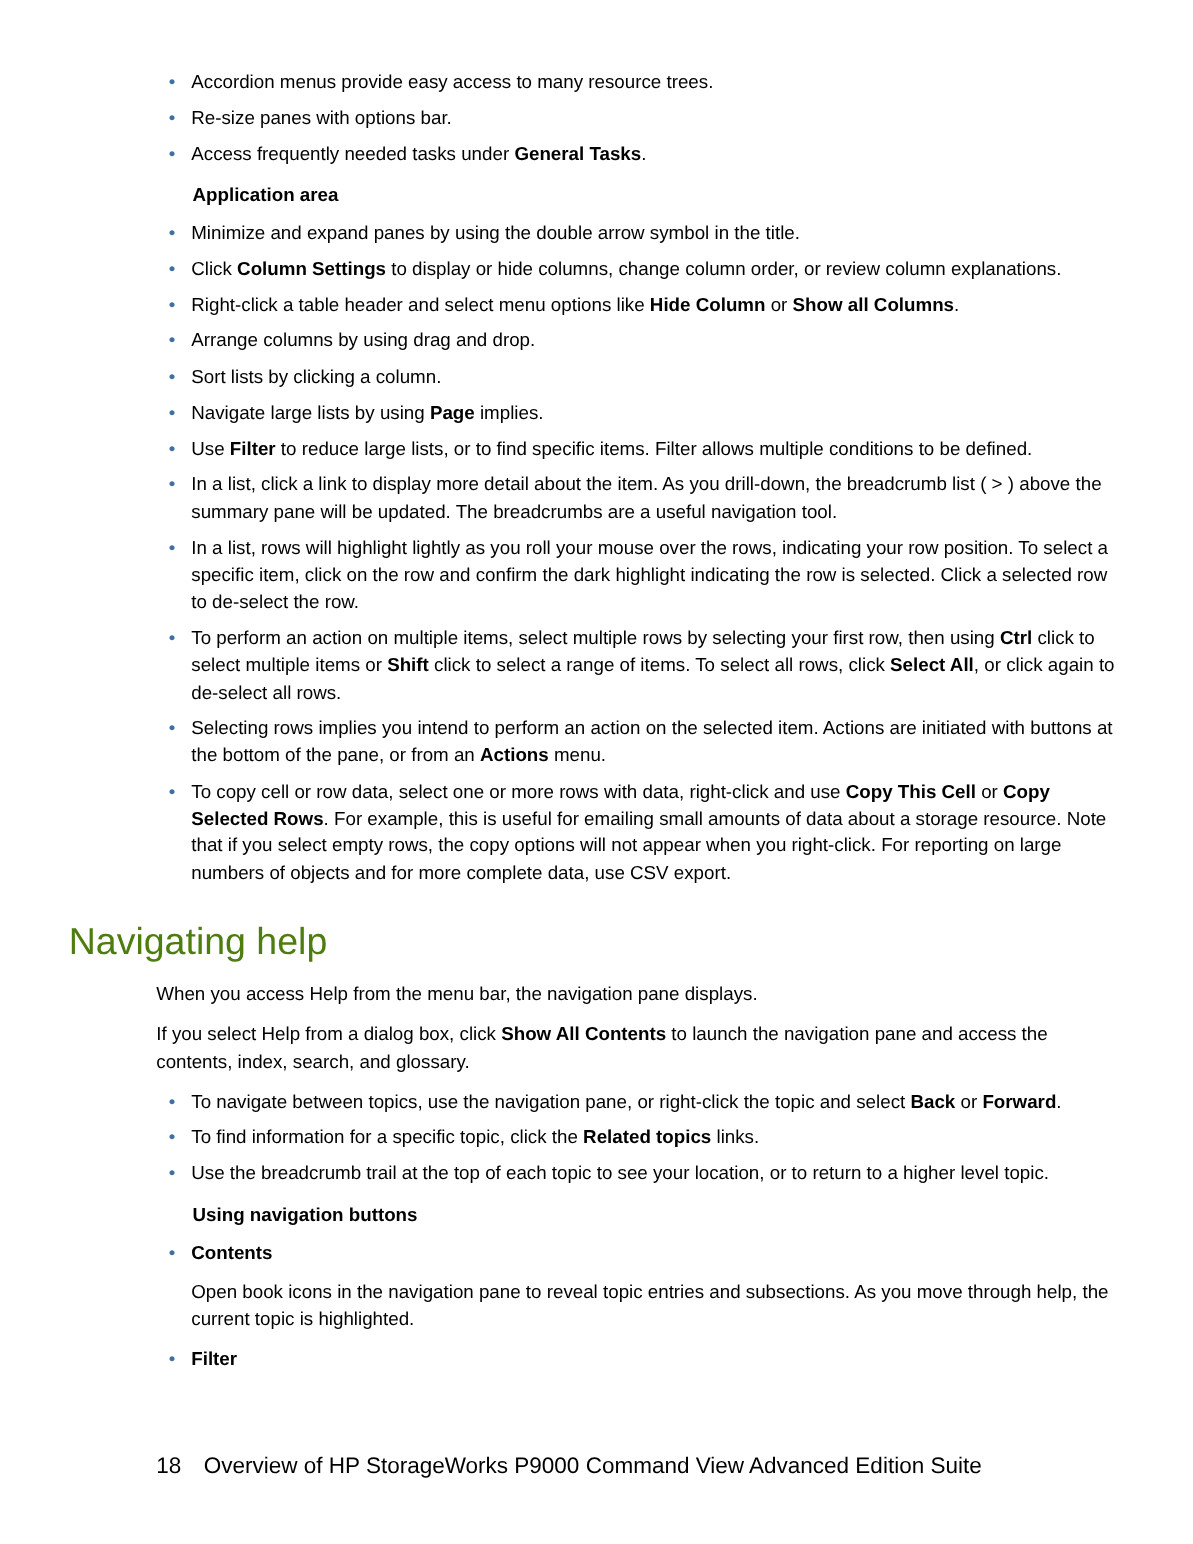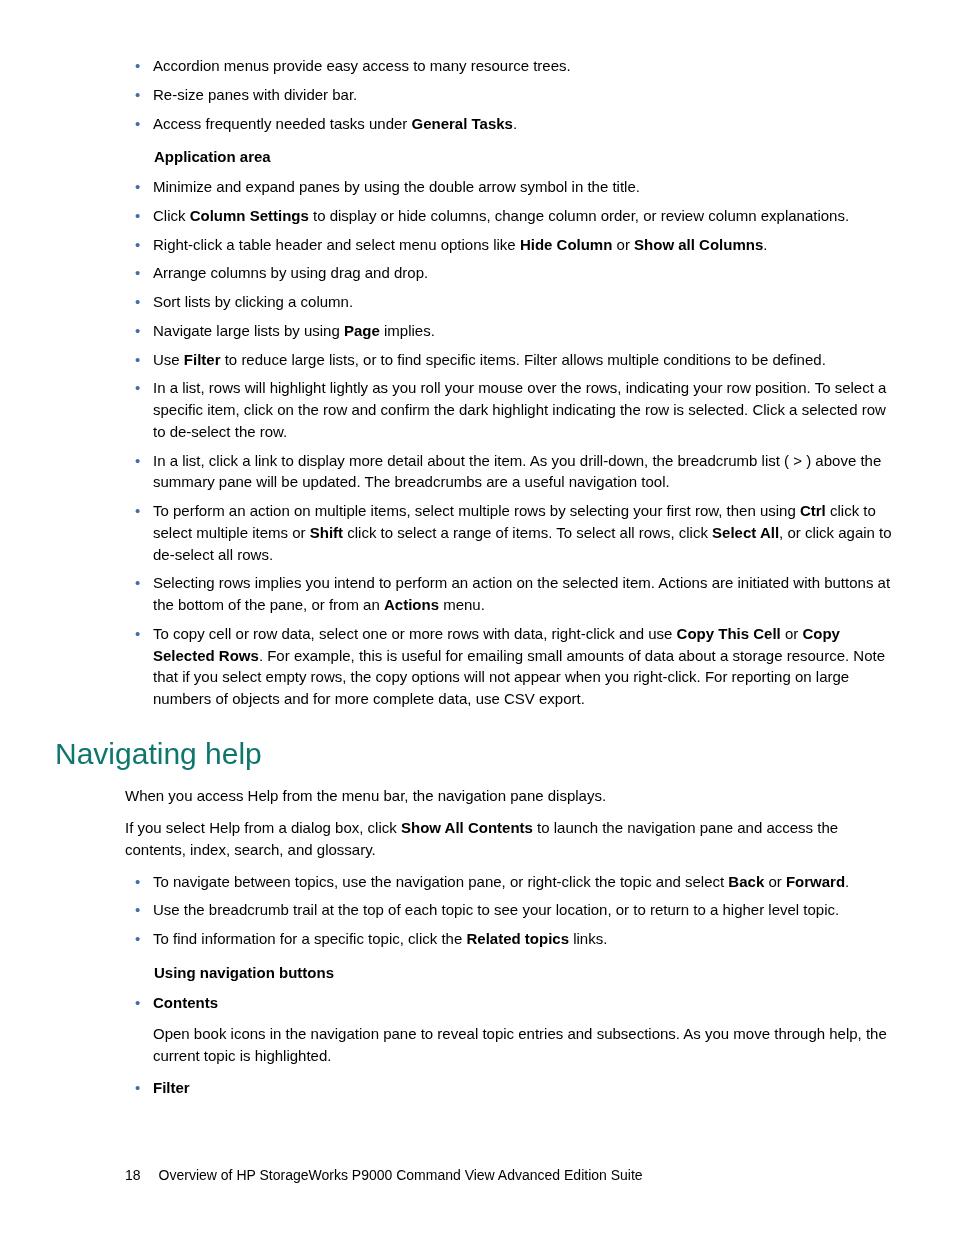--- a/index.html
+++ b/index.html
@@ -41,84 +41,84 @@
     font-size: 15px;
     line-height: 1.45;
   }
   .sub-head {
     font-weight: 700;
     margin-top: 12px;
     margin-bottom: 8px;
     margin-left: 29px;
   }
   h1.section {
-    color: #0f766e;
+    color: #4d7c0f;
     font-weight: 400;
     font-size: 30px;
     margin: 22px 0 10px -70px;
     font-family: "Segoe UI Light", "Segoe UI", Arial, sans-serif;
   }
   p.p {
     margin: 0 0 10px 0;
   }
   .bold { font-weight: 700; }
   .sub-p {
     margin: 6px 0 10px 28px;
   }
   .footer {
     position: absolute;
     left: 125px;
     bottom: 50px;
-    font-size: 14px;
+    font-size: 18px;
     font-family: "Segoe UI", Arial, sans-serif;
   }
   .footer .pg {
     display:inline-block;
     margin-right: 18px;
   }
 </style>
 </head>
 <body>
 
 <div class="page">
   <div class="content">
 
     <ul class="b">
       <li><span>Accordion menus provide easy access to many resource trees.</span></li>
-      <li><span>Re-size panes with divider bar.</span></li>
+      <li><span>Re-size panes with options bar.</span></li>
       <li><span>Access frequently needed tasks under </span><span class="bold">General Tasks</span><span>.</span></li>
     </ul>
 
     <div class="sub-head">Application area</div>
 
     <ul class="b">
       <li><span>Minimize and expand panes by using the double arrow symbol in the title.</span></li>
       <li><span>Click </span><span class="bold">Column Settings</span><span> to display or hide columns, change column order, or review column explanations.</span></li>
       <li><span>Right-click a table header and select menu options like </span><span class="bold">Hide Column</span><span> or </span><span class="bold">Show all Columns</span><span>.</span></li>
       <li><span>Arrange columns by using drag and drop.</span></li>
       <li><span>Sort lists by clicking a column.</span></li>
       <li><span>Navigate large lists by using </span><span class="bold">Page</span><span> implies.</span></li>
       <li><span>Use </span><span class="bold">Filter</span><span> to reduce large lists, or to find specific items. Filter allows multiple conditions to be defined.</span></li>
+      <li><span>In a list, click a link to display more detail about the item. As you drill-down, the breadcrumb list (          &gt;            ) above the summary pane will be updated. The breadcrumbs are a useful navigation tool.</span></li>
       <li><span>In a list, rows will highlight lightly as you roll your mouse over the rows, indicating your row position. To select a specific item, click on the row and confirm the dark highlight indicating the row is selected. Click a selected row to de-select the row.</span></li>
-      <li><span>In a list, click a link to display more detail about the item. As you drill-down, the breadcrumb list (          &gt;            ) above the summary pane will be updated. The breadcrumbs are a useful navigation tool.</span></li>
       <li><span>To perform an action on multiple items, select multiple rows by selecting your first row, then using </span><span class="bold">Ctrl</span><span> click to select multiple items or </span><span class="bold">Shift</span><span> click to select a range of items. To select all rows, click </span><span class="bold">Select All</span><span>, or click again to de-select all rows.</span></li>
       <li><span>Selecting rows implies you intend to perform an action on the selected item. Actions are initiated with buttons at the bottom of the pane, or from an </span><span class="bold">Actions</span><span> menu.</span></li>
       <li><span>To copy cell or row data, select one or more rows with data, right-click and use </span><span class="bold">Copy This Cell</span><span> or </span><span class="bold">Copy Selected Rows</span><span>. For example, this is useful for emailing small amounts of data about a storage resource. Note that if you select empty rows, the copy options will not appear when you right-click. For reporting on large numbers of objects and for more complete data, use CSV export.</span></li>
     </ul>
 
     <h1 class="section">Navigating help</h1>
 
     <p class="p">When you access Help from the menu bar, the navigation pane displays.</p>
     <p class="p"><span>If you select Help from a dialog box, click </span><span class="bold">Show All Contents</span><span> to launch the navigation pane and access the contents, index, search, and glossary.</span></p>
 
 
     <ul class="b">
       <li><span>To navigate between topics, use the navigation pane, or right-click the topic and select </span><span class="bold">Back</span><span> or </span><span class="bold">Forward</span><span>.</span></li>
+      <li><span>To find information for a specific topic, click the </span><span class="bold">Related topics</span><span> links.</span></li>
       <li><span>Use the breadcrumb trail at the top of each topic to see your location, or to return to a higher level topic.</span></li>
-      <li><span>To find information for a specific topic, click the </span><span class="bold">Related topics</span><span> links.</span></li>
     </ul>
 
     <div class="sub-head">Using navigation buttons</div>
 
     <ul class="b">
       <li>
         <span class="bold">Contents</span>
         <div class="sub-p" style="margin-left:0; margin-top:10px;">Open book icons in the navigation pane to reveal topic entries and subsections. As you move through help, the current topic is highlighted.</div>
       </li>
       <li><span class="bold">Filter</span></li>

